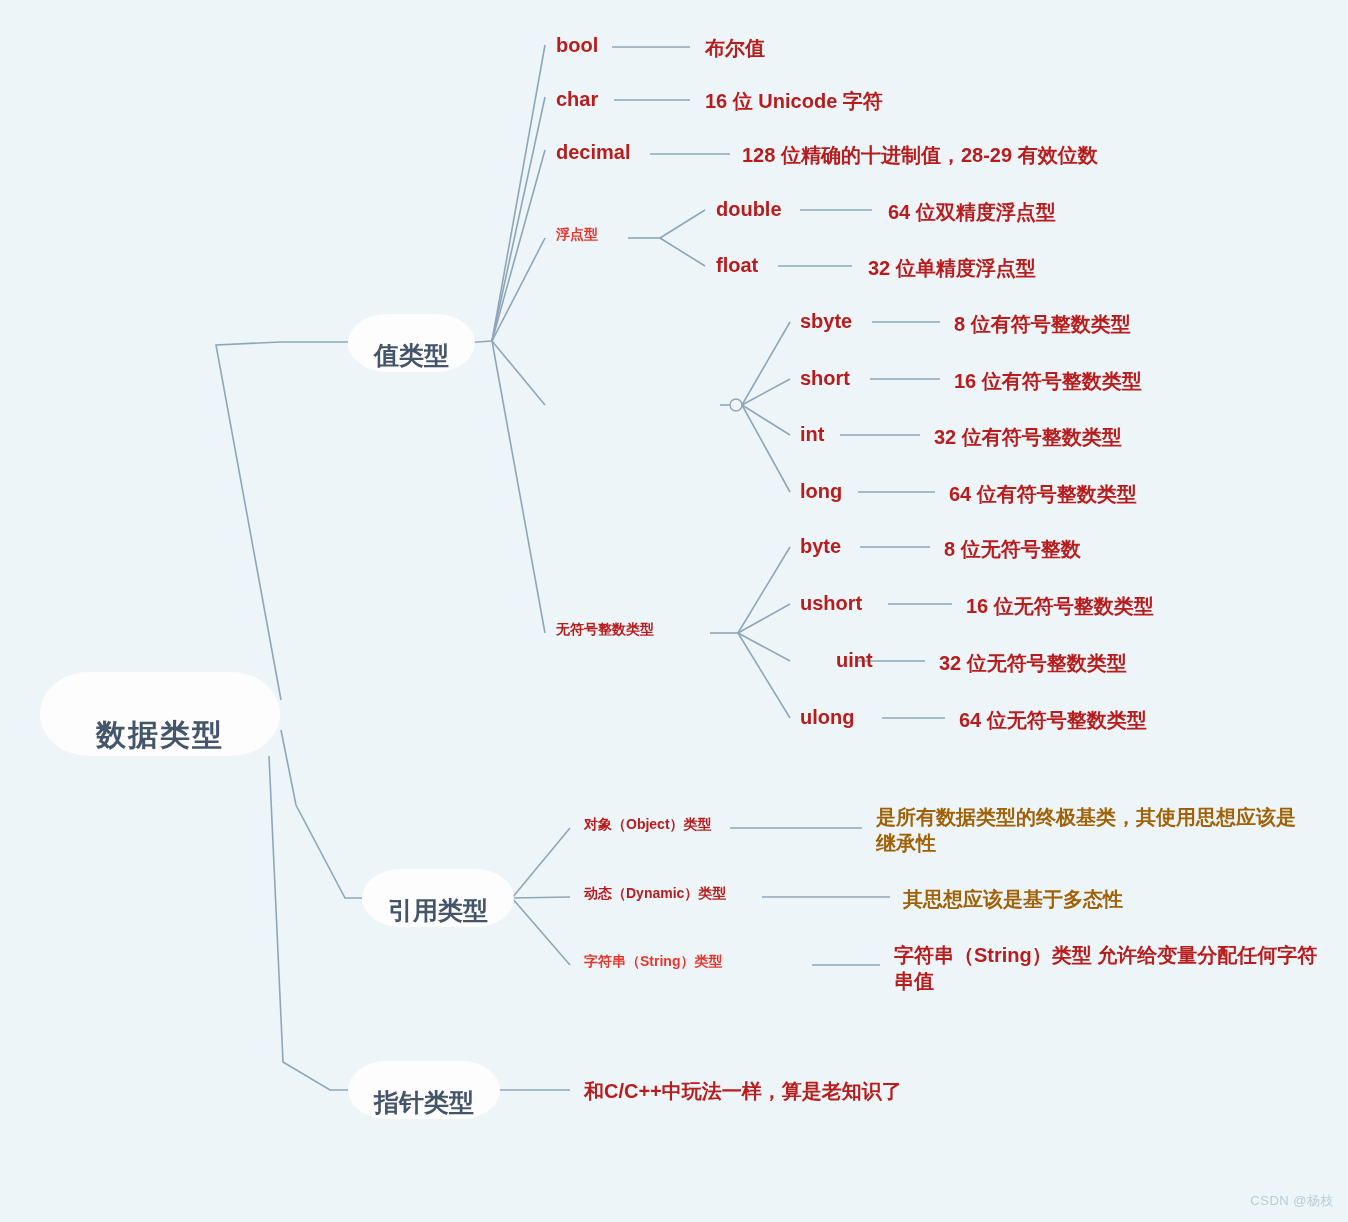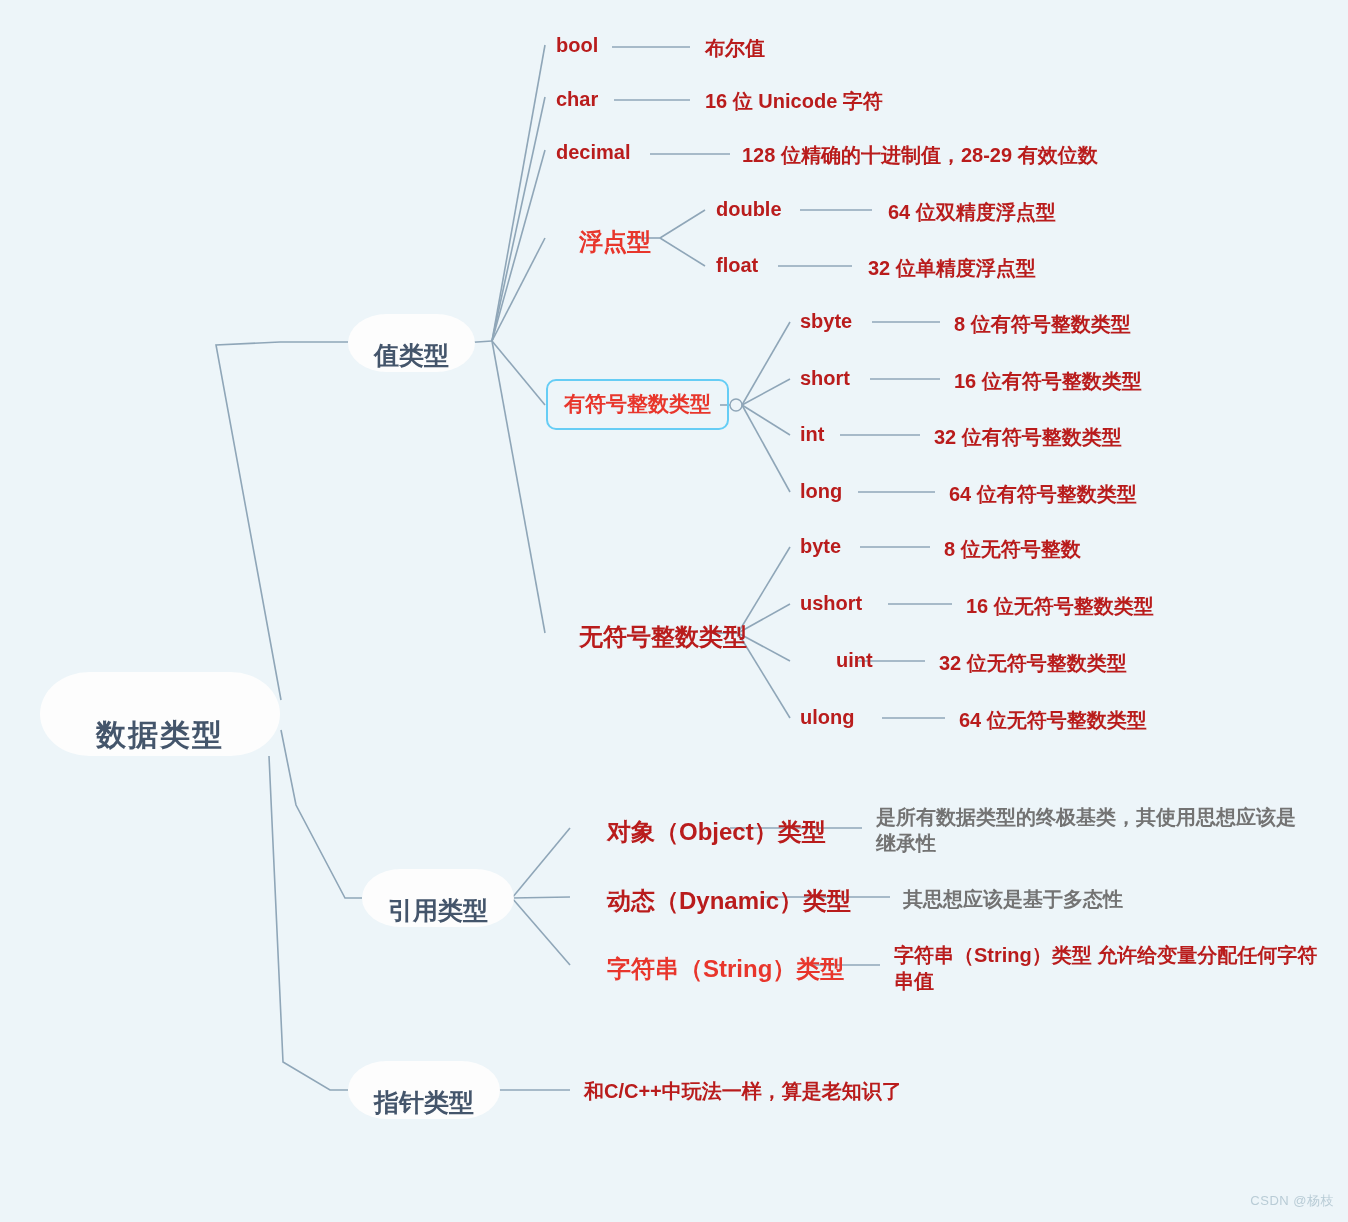--- a/index.html
+++ b/index.html
@@ -36,25 +36,25 @@
     border-radius:26px/22px;
     color:#44556b;
     font-weight:bold;font-style:italic;
     font-size:20px;
     display:flex;align-items:center;justify-content:center;
     padding:0 22px;height:44px;
   }
 
   
   .txt{color:#b91c1c;font-weight:bold;}
-  .t-mid{font-size:24px;margin-left:23px;}
+  .t-mid{font-size:14px;}
   .t-leaf{font-size:20px;}
   .t-desc{font-size:20px;}
   .red{color:#e8362c;}
-  .blue{color:#737373;}
+  .blue{color:#a16207;}
 
   
   .boxed{
     border:2px solid #66cdf5;
     border-radius:10px;
     padding:9px 16px 10px 16px;
     font-size:21px;font-weight:bold;color:#e8362c;
     background:transparent;
   }
   .wrap2{white-space:normal;line-height:1.28;}
@@ -186,23 +186,20 @@
   <div class="node txt t-desc" style="left:888px;top:199px;">
     <span>64 位双精度浮点型</span>
   </div>
   <div class="node txt t-leaf" style="left:716px;top:254px;">
     <span>float</span>
   </div>
   <div class="node txt t-desc" style="left:868px;top:255px;">
     <span>32 位单精度浮点型</span>
   </div>
 
-  <div class="node boxed" style="left:546px;top:379px;">
-    <span>有符号整数类型</span>
-  </div>
 
   <div class="node txt t-leaf" style="left:800px;top:310px;">
     <span>sbyte</span>
   </div>
   <div class="node txt t-desc" style="left:954px;top:311px;">
     <span>8 位有符号整数类型</span>
   </div>
 
   <div class="node txt t-leaf" style="left:800px;top:367px;">
     <span>short</span>

